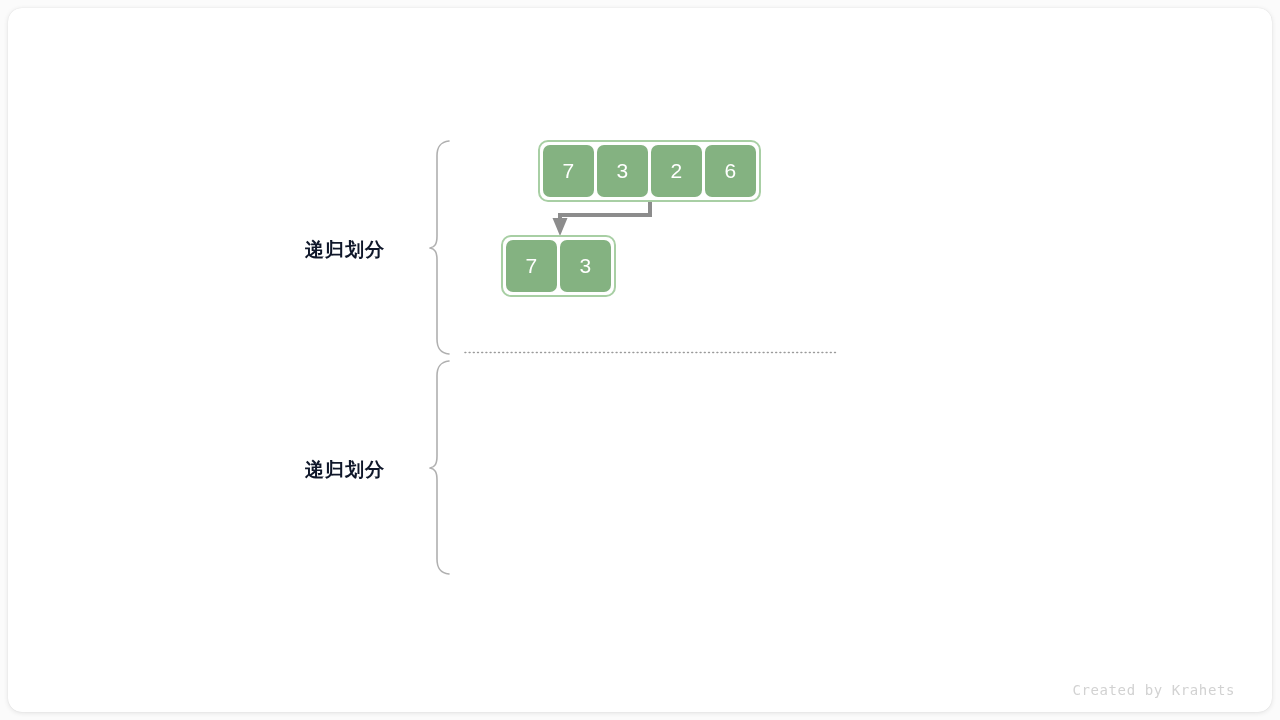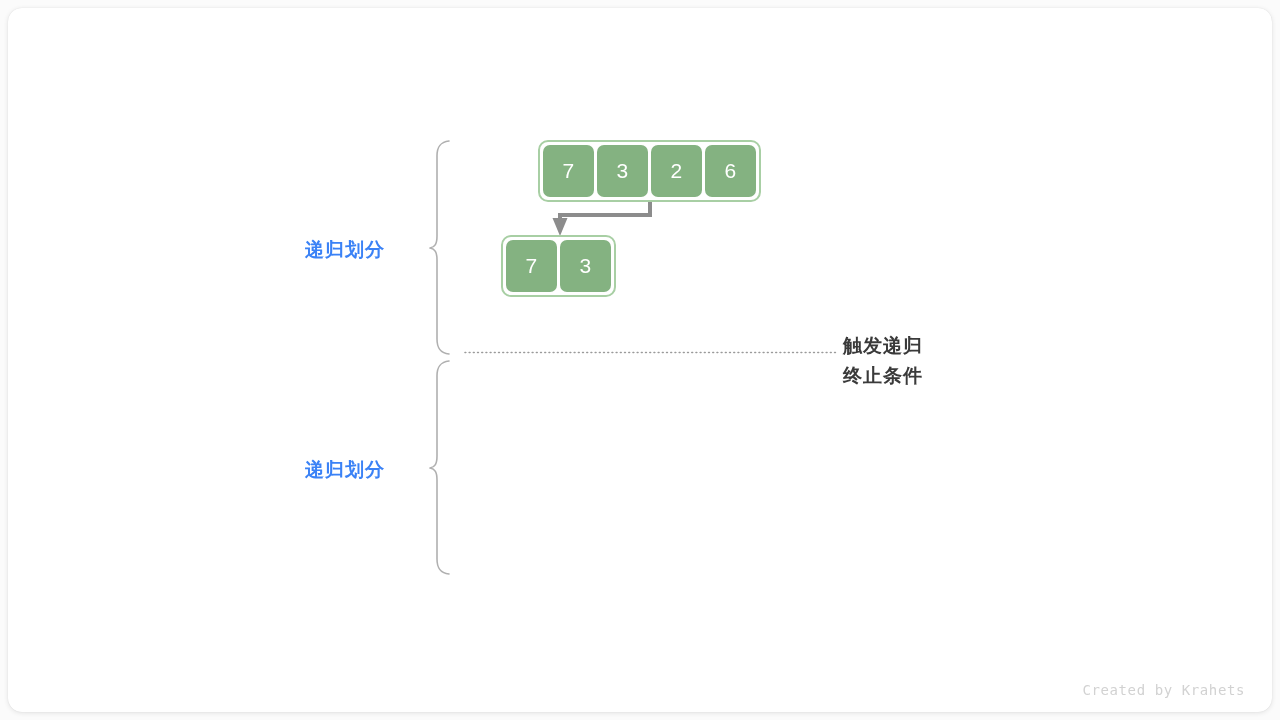--- a/index.html
+++ b/index.html
@@ -69,21 +69,21 @@
   }
   #array-sub .cell {
     width: 51px;
     height: 52px;
   }
   
   .phase-label {
     position: absolute;
     font-size: 19px;
     font-weight: bold;
-    color: #3b82f6;
+    color: #0f172a;
     letter-spacing: 1px;
     white-space: nowrap;
     text-align: center;
   }
   #label-divide {
     left: 305px;
     top: 237px;
   }
   #label-merge {
     left: 305px;
@@ -96,21 +96,21 @@
     font-size: 19px;
     font-weight: bold;
     color: #3a3a3a;
     letter-spacing: 1px;
     line-height: 30px;
     white-space: nowrap;
   }
   
   #footer-credit {
     position: absolute;
-    right: 35px;
+    right: 45px;
     bottom: 22px;
     font-family: "DejaVu Sans Mono", "Liberation Mono", monospace;
     font-size: 14px;
     color: #d2d2d2;
     letter-spacing: 0.6px;
   }
   svg.overlay {
     position: absolute;
     left: 0; top: 0;
     width: 1280px;
@@ -159,20 +159,16 @@
   </div>
 
   <div class="array" id="array-sub">
     <div class="cell">7</div>
     <div class="cell">3</div>
   </div>
 
   <div class="phase-label" id="label-divide">递归划分</div>
   <div class="phase-label" id="label-merge">递归划分</div>
 
-  <div id="terminate-note">
-    <div>触发递归</div>
-    <div>终止条件</div>
-  </div>
 
   <div id="footer-credit">Created by Krahets</div>
 
 </div>
 
 </body></html>

